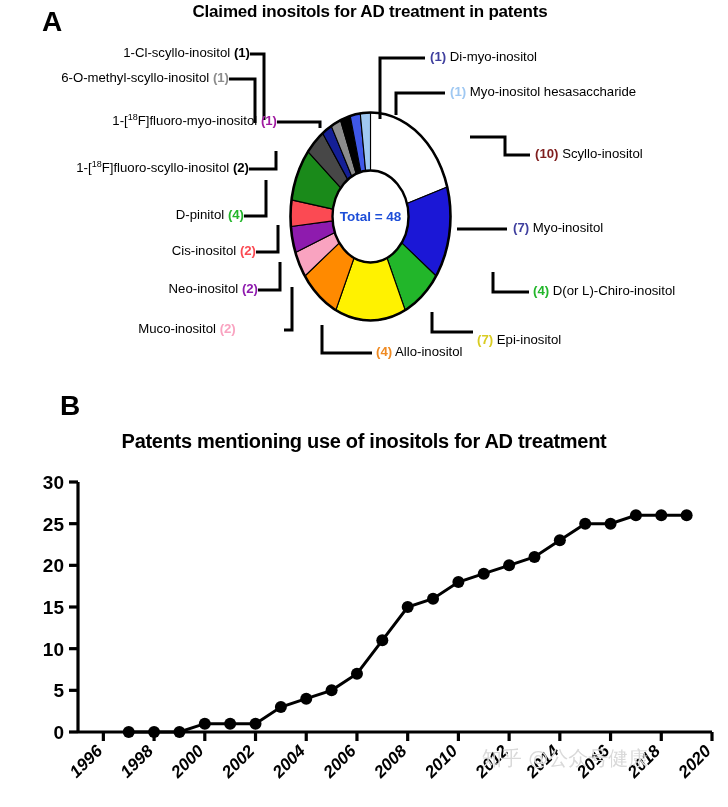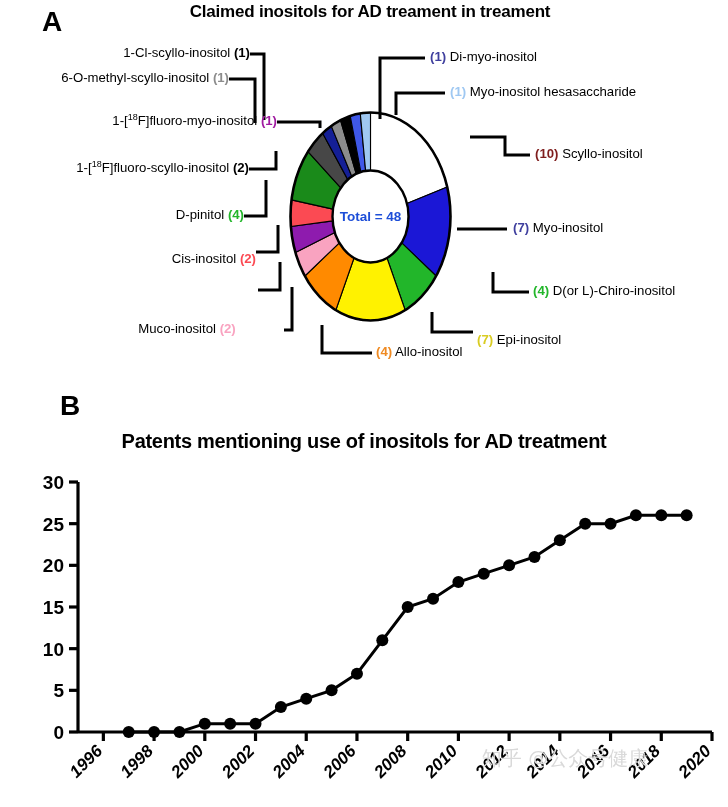--- a/index.html
+++ b/index.html
@@ -79,21 +79,21 @@
 </style>
 </head>
 <body>
 
 <div id="figure">
 
   <div id="panelA">
 
     <div class="panel-letter" id="panelA-letter">A</div>
 
-    <div id="panelA-title">Claimed inositols for AD treament in treament</div>
+    <div id="panelA-title">Claimed inositols for AD treatment in patents</div>
 
     <div id="donut-wrap">
       <svg id="donut-svg" viewBox="0 0 165 213">
         <g id="donut-slices">
             <path d="M82.5,2.5 A80,104 0 0 1 159.19342824293284,76.90913099037265 L118.9293784153931,93.41173101497252 A38,46 0 0 0 82.5,60.5 Z" fill="#ffffff" stroke="#000" stroke-width="1.1" stroke-linejoin="round"></path>
             <path d="M159.19342824293284,76.90913099037265 A80,104 0 0 1 148.11378036775648,166.00013265270564 L113.66654567468433,132.81736636561982 A38,46 0 0 0 118.9293784153931,93.41173101497252 Z" fill="#1b17d6" stroke="#000" stroke-width="1.1" stroke-linejoin="round"></path>
             <path d="M148.11378036775648,166.00013265270564 A80,104 0 0 1 117.21069912940467,200.2007622618516 L98.98758208646721,147.94456792351127 A38,46 0 0 0 113.66654567468433,132.81736636561982 Z" fill="#22b62a" stroke="#000" stroke-width="1.1" stroke-linejoin="round"></path>
             <path d="M117.21069912940467,200.2007622618516 A80,104 0 0 1 47.78930087059538,200.2007622618516 L66.0124179135328,147.9445679235113 A38,46 0 0 0 98.98758208646721,147.94456792351127 Z" fill="#fff200" stroke="#000" stroke-width="1.1" stroke-linejoin="round"></path>
             <path d="M47.78930087059538,200.2007622618516 A80,104 0 0 1 16.886219632243566,166.0001326527057 L51.33345432531569,132.81736636561985 A38,46 0 0 0 66.0124179135328,147.9445679235113 Z" fill="#ff8a00" stroke="#000" stroke-width="1.1" stroke-linejoin="round"></path>
             <path d="M16.886219632243566,166.0001326527057 A80,104 0 0 1 7.422526236019166,142.417965659816 L46.8381999621091,122.38679250338015 A38,46 0 0 0 51.33345432531569,132.81736636561985 Z" fill="#f9a3c0" stroke="#000" stroke-width="1.1" stroke-linejoin="round"></path>
@@ -166,25 +166,29 @@
     <div class="lbl left" style="left:0px; top:160px; width:249px;">
       <span>1-[<span class="sup">18</span>F]fluoro-scyllo-inositol</span>
       <span class="cnt" style="color:#000000">(2)</span>
     </div>
 
     <div class="lbl left" style="left:60px; top:208px; width:184px;">
       <span>D-pinitol</span>
       <span class="cnt" style="color:#22b62a">(4)</span>
     </div>
 
-    <div class="lbl left" style="left:70px; top:252px; width:186px;">
+    <div class="lbl left" style="left:70px; top:244px; width:186px;">
       <span>Cis-inositol</span>
       <span class="cnt" style="color:#fb4a53">(2)</span>
     </div>
 
+    <div class="lbl left" style="left:70px; top:282px; width:188px;">
+      <span>Neo-inositol</span>
+      <span class="cnt" style="color:#8e1bae">(2)</span>
+    </div>
 
     <div class="lbl left" style="left:90px; top:322px; width:194px;text-align:center;">
       <span>Muco-inositol</span>
       <span class="cnt" style="color:#f9a3c0">(2)</span>
     </div>
 
     <div class="lbl right" style="left:376px; top:345px;">
       <span class="cnt" style="color:#ef8a22">(4)</span>
       <span>Allo-inositol</span>
     </div>

